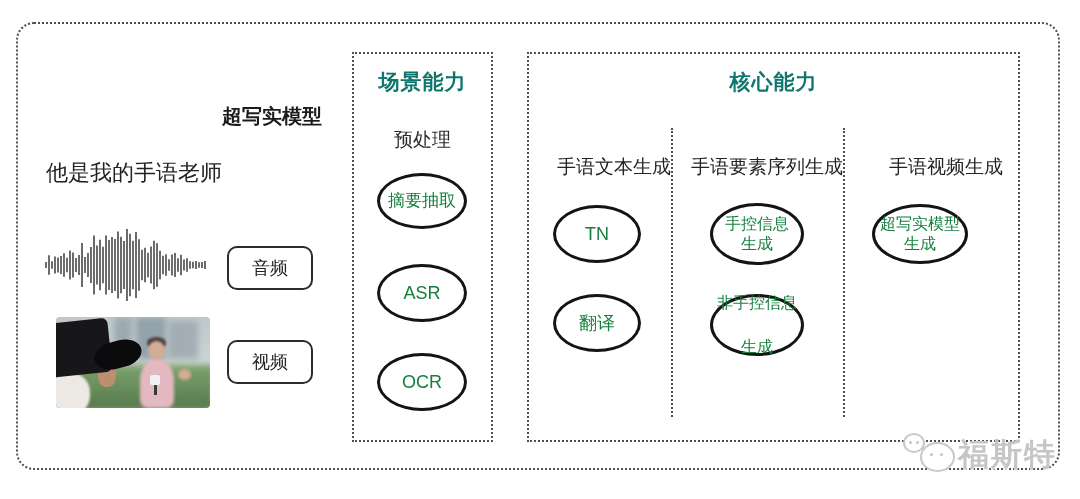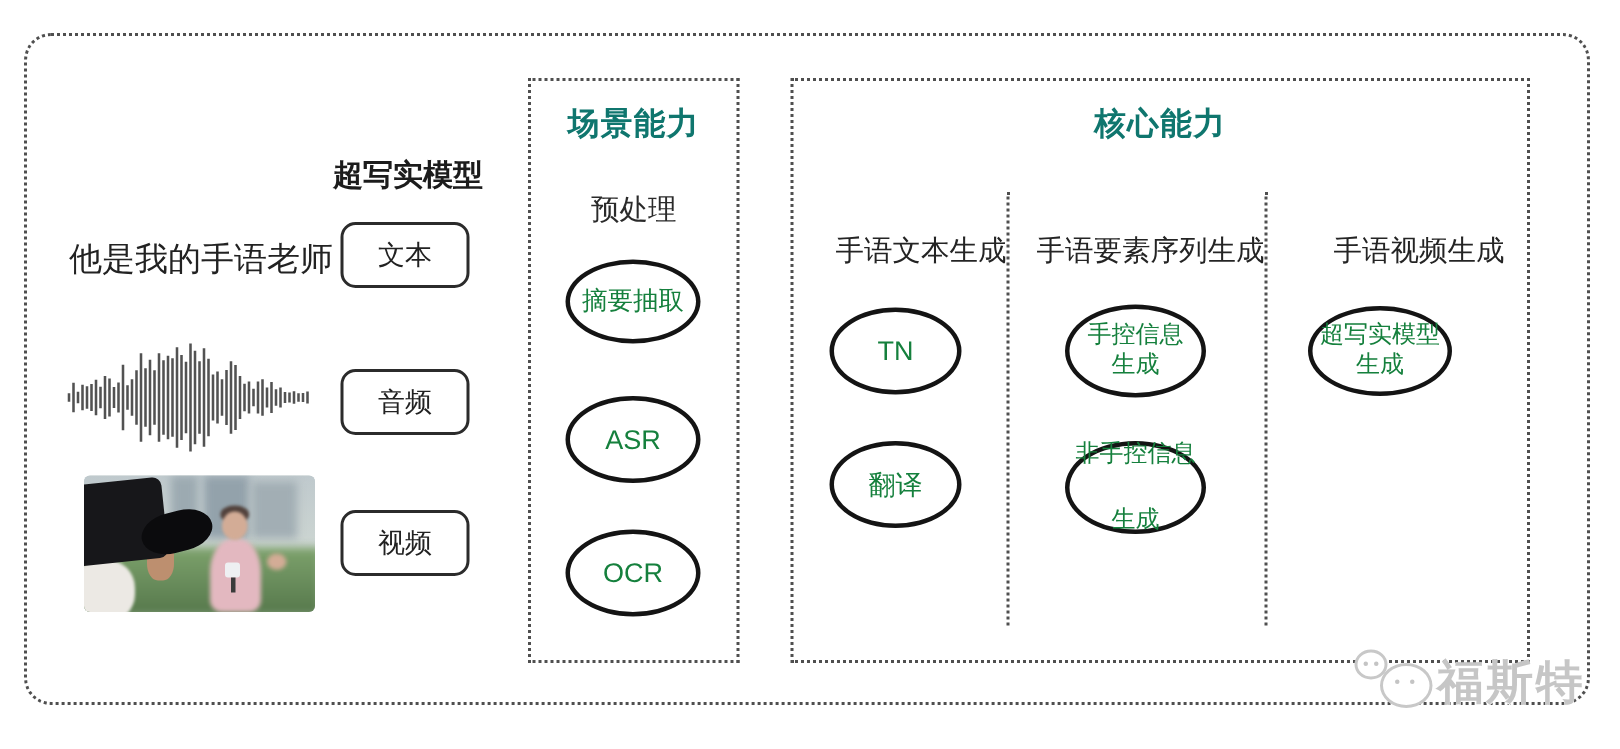--- a/index.html
+++ b/index.html
@@ -123,23 +123,20 @@
     <i class="ph-head"></i>
     <i class="ph-handr"></i>
     <i class="ph-micflag"></i>
     <i class="ph-micstick"></i>
     <i class="ph-shirt"></i>
     <i class="ph-camhand"></i>
     <i class="ph-cambody"></i>
     <i class="ph-lens"></i>
   </div>
 
-  <div class="abs input-box ib1">
-    <span>文本</span>
-  </div>
   <div class="abs input-box ib2">
     <span>音频</span>
   </div>
   <div class="abs input-box ib3">
     <span>视频</span>
   </div>
 
   <div class="abs panel scene-panel">
     <div class="panel-title">场景能力</div>
     <div class="stage-label">预处理</div>

